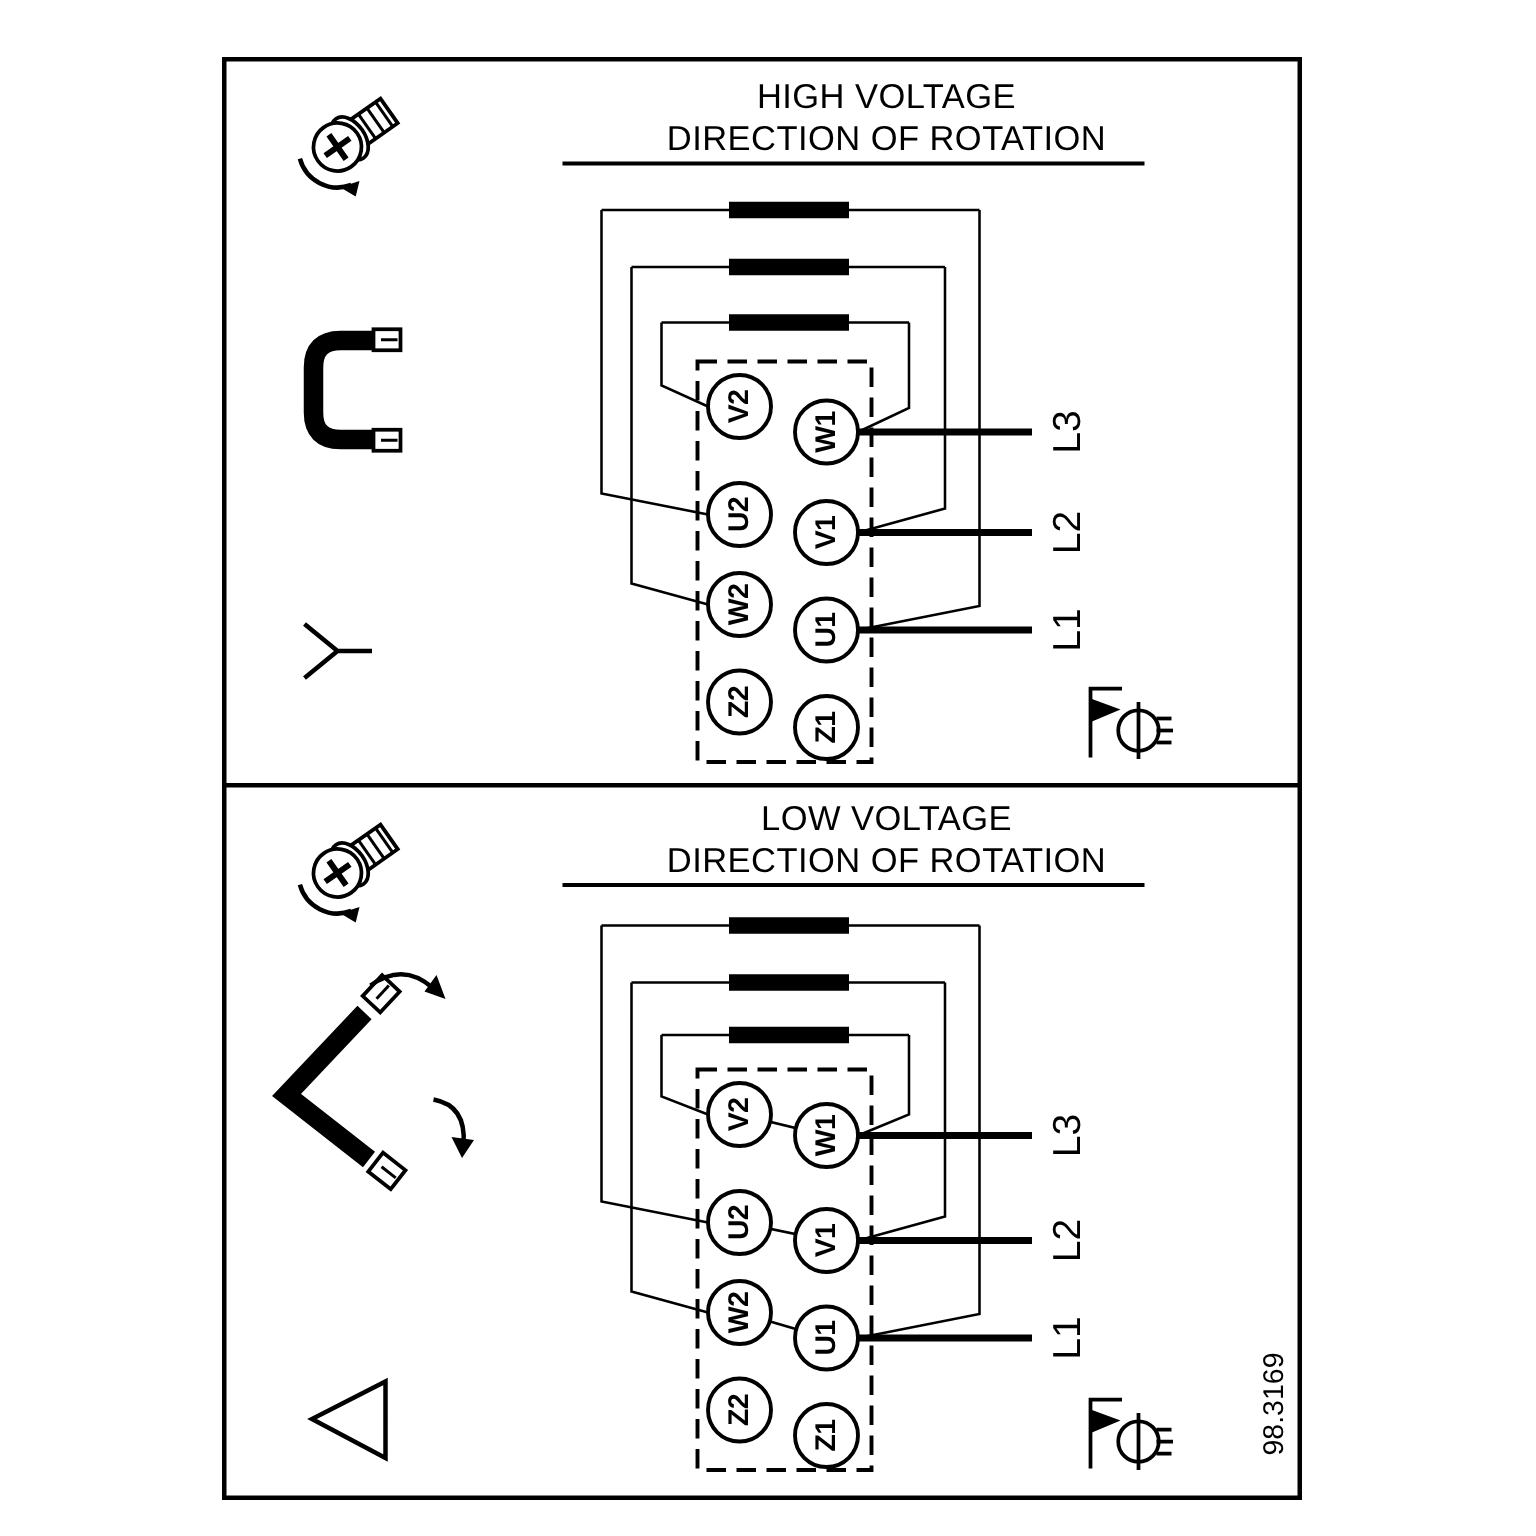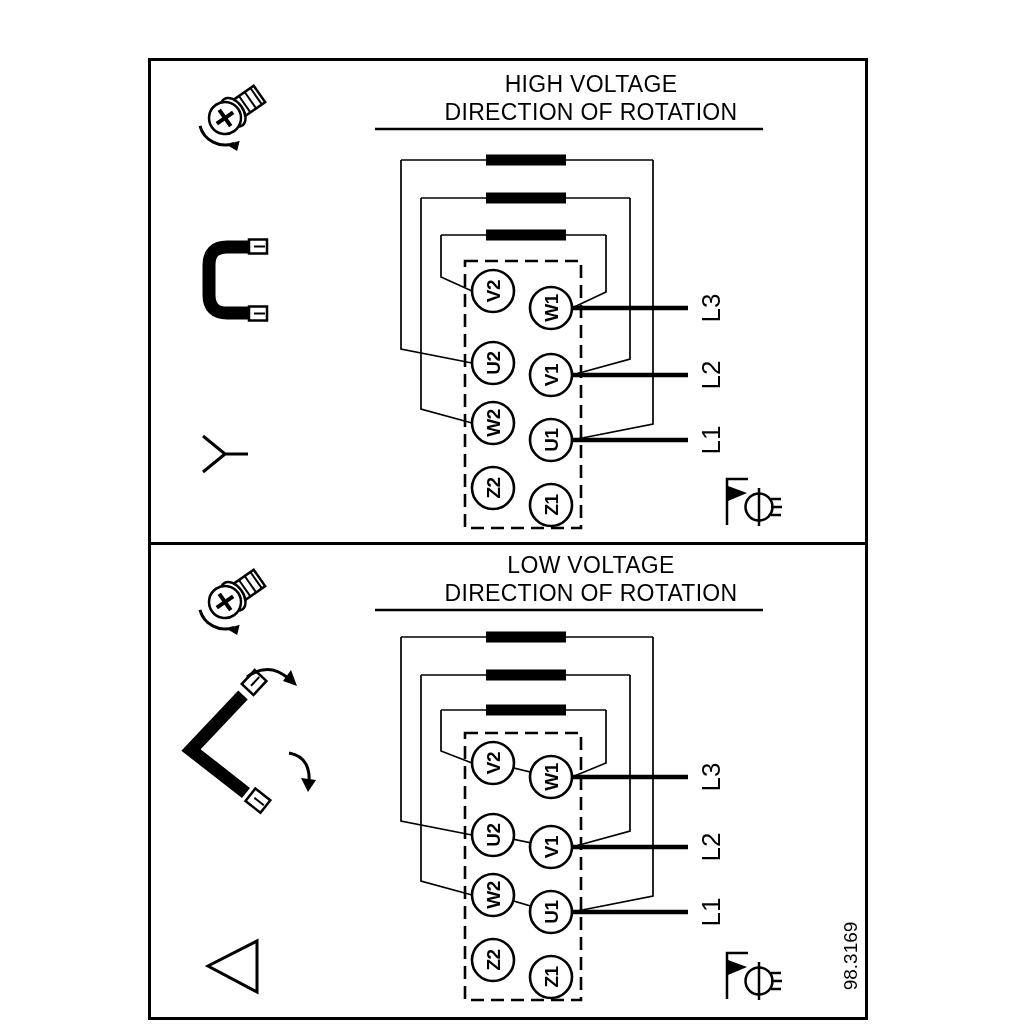--- a/index.html
+++ b/index.html
@@ -1,18 +1,18 @@
 <!DOCTYPE html>
 <html><head>
 <meta charset="utf-8">
 <style>
   html,body{margin:0;padding:0;}
   body{width:1024px;height:1024px;background:#fff;overflow:hidden;position:relative;
        font-family:"Liberation Sans",sans-serif;color:#000;}
-  .frame{position:absolute;left:148px;top:38px;width:799px;margin-top:20px;}
+  .frame{position:absolute;left:148px;top:38px;width:799px;}
   .panel{position:relative;width:720px;background:#fff;border:3px solid #000;box-sizing:border-box;}
   .panel-top{height:487px;}
   .panel-bottom{height:478px;margin-top:-3px;padding-left:12px;}
   .title{position:absolute;left:170px;width:540px;text-align:center;font-size:23px;
          line-height:26px;white-space:nowrap;letter-spacing:.3px;}
   .t1{top:10px;}
   .t2{top:38px;}
   .panel-bottom .t1{top:7px;}
   .panel-bottom .t2{top:35px;}
   .diagram{position:absolute;left:0;top:0;display:block;stroke:#000;}

